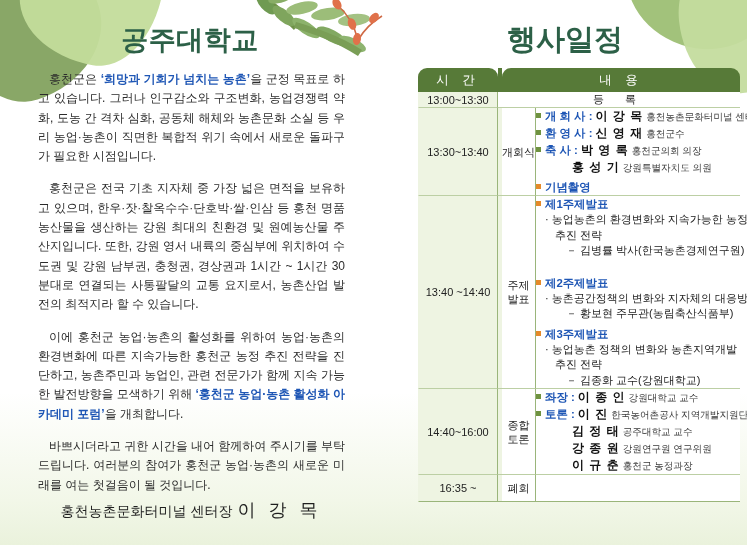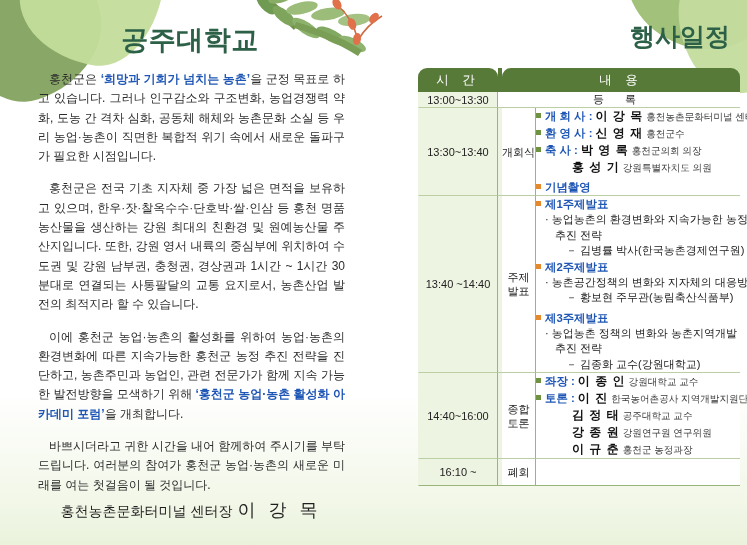--- a/index.html
+++ b/index.html
@@ -75,22 +75,22 @@
   .signature{
     position:absolute;left:0;top:498px;width:382px;
     text-align:center;font-size:14px;font-weight:normal;color:#1f1f1f;
   }
   .signature .nm{font-size:18px;letter-spacing:4px;margin-left:5px;}
 
   
   .right-col{position:absolute;left:400px;top:0;width:347px;height:545px;}
   .title-sched{
     position:absolute;left:0;top:20px;width:330px;
-    text-align:right;
-    font-size:25px;font-weight:bold;color:#2c6047;
+    text-align:center;
+    font-size:29px;font-weight:bold;color:#2c6047;
     font-family:Liberation Sans, sans-serif;
   }
 
   table.sched{
     position:absolute;left:18px;top:68px;
     width:322px;border-collapse:separate;border-spacing:0;
     table-layout:fixed;
   }
   table.sched th{
     background:#577a38;color:#ffffff;
@@ -260,21 +260,21 @@
           <td class="gapcol" style="border-bottom:1px solid #bccfa4;background:#eef4e2;"></td>
           <td class="cat" style="white-space:pre-line">주제
 발표</td>
           <td class="det">
 
             <span class="bullet-line"><i class="sq sq-o"></i><span class="lbl-b">제1주제발표</span></span>
             <span class="sub">· 농업농촌의 환경변화와 지속가능한 농정</span>
             <span class="sub2">추진 전략</span>
             <span class="sub3">－ 김병률 박사(한국농촌경제연구원)</span>
 
-            <span class="bullet-line" style="margin-top:0"><i class="sq sq-o"></i><span class="lbl-b">제2주제발표</span></span>
+            <span class="bullet-line" style="margin-top:16px"><i class="sq sq-o"></i><span class="lbl-b">제2주제발표</span></span>
             <span class="sub">· 농촌공간정책의 변화와 지자체의 대응방안</span>
             <span class="sub3">－ 황보현 주무관(농림축산식품부)</span>
 
             <span class="bullet-line" style="margin-top:4px"><i class="sq sq-o"></i><span class="lbl-b">제3주제발표</span></span>
             <span class="sub">· 농업농촌 정책의 변화와 농촌지역개발</span>
             <span class="sub2">추진 전략</span>
             <span class="sub3">－ 김종화 교수(강원대학교)</span>
           </td>
         </tr>
 
@@ -286,21 +286,21 @@
           <td class="det">
             <span class="bullet-line"><i class="sq"></i><span class="lbl-b">좌장 :</span> <span class="nm-b">이 종 인</span> <span class="aff">강원대학교 교수</span></span>
             <span class="bullet-line"><i class="sq"></i><span class="lbl-b">토론 :</span> <span class="nm-b">이       진</span> <span class="aff">한국농어촌공사 지역개발지원단장</span></span>
             <span class="ind-nm"><span class="nm-b">김 정 태</span> <span class="aff">공주대학교 교수</span></span>
             <span class="ind-nm"><span class="nm-b">강 종 원</span> <span class="aff">강원연구원 연구위원</span></span>
             <span class="ind-nm"><span class="nm-b">이 규 춘</span> <span class="aff">홍천군 농정과장</span></span>
           </td>
         </tr>
 
         <tr class="last">
-          <td class="time">16:10 ~</td>
+          <td class="time">16:35 ~</td>
           <td class="gapcol" style="border-bottom:1px solid #9ab57a;background:#eef4e2;"></td>
           <td class="cat" style="height:26px">폐회</td>
           <td class="det"></td>
         </tr>
 
       </tbody>
     </table>
   </div>
 
 </div>

